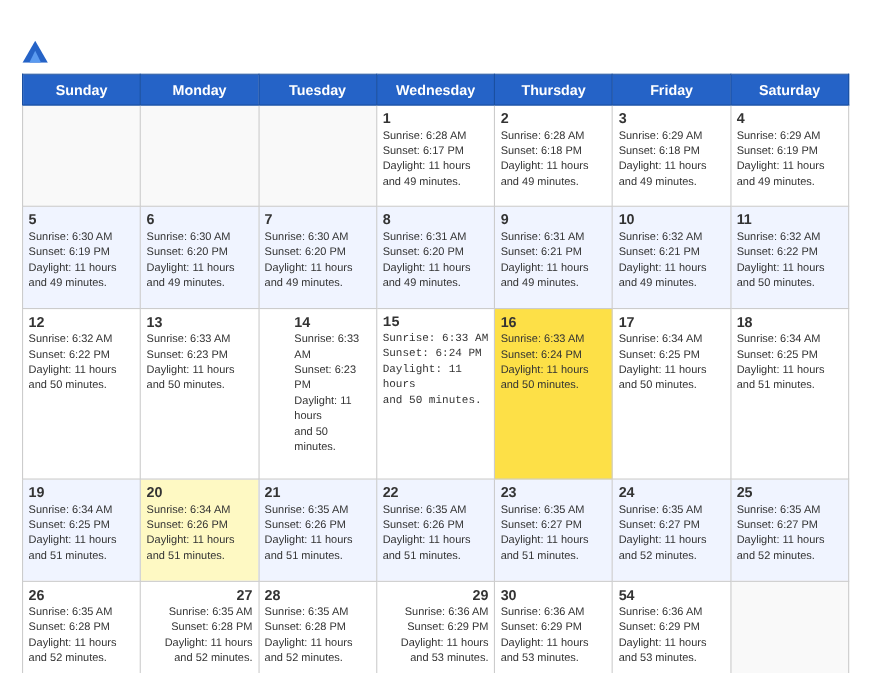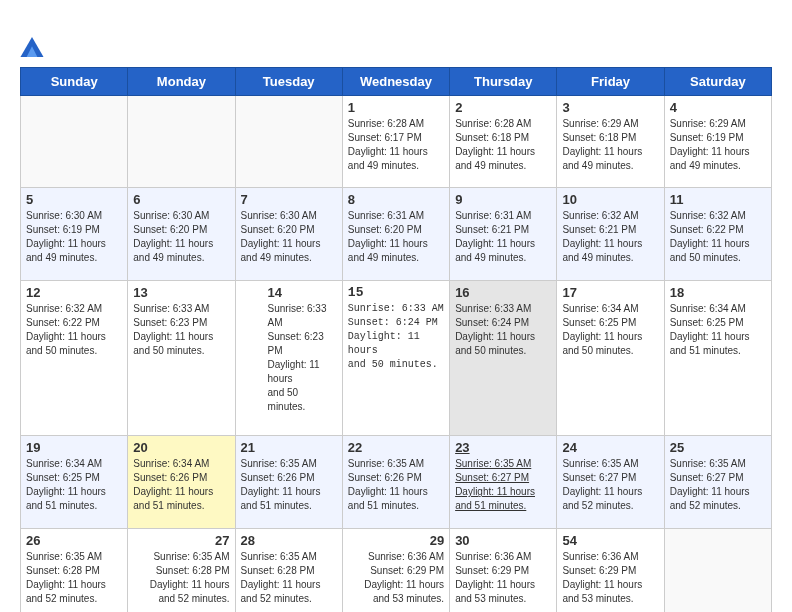--- a/index.html
+++ b/index.html
@@ -248,21 +248,21 @@
 Daylight: 11 hours
 and 50 minutes.</div>
           </td>
           <td style="background: rgb(255, 255, 255); font-family: Liberation Mono, monospace;">
             <span class="day-num">15</span>
             <div class="day-info" style="white-space: pre-line;">Sunrise: 6:33 AM
 Sunset: 6:24 PM
 Daylight: 11 hours
 and 50 minutes.</div>
           </td>
-          <td style="background: #e5e5e5;">
+          <td style="background: #fde047;">
             <span class="day-num">16</span>
             <div class="day-info" style="white-space: pre-line;">Sunrise: 6:33 AM
 Sunset: 6:24 PM
 Daylight: 11 hours
 and 50 minutes.</div>
           </td>
           <td style="background: rgb(255, 255, 255);">
             <span class="day-num">17</span>
             <div class="day-info" style="white-space: pre-line;">Sunrise: 6:34 AM
 Sunset: 6:25 PM
@@ -299,21 +299,21 @@
 Daylight: 11 hours
 and 51 minutes.</div>
           </td>
           <td style="background: rgb(240, 244, 255);">
             <span class="day-num">22</span>
             <div class="day-info" style="white-space: pre-line;">Sunrise: 6:35 AM
 Sunset: 6:26 PM
 Daylight: 11 hours
 and 51 minutes.</div>
           </td>
-          <td style="background: rgb(240, 244, 255); text-decoration: underline;">
+          <td style="background: rgb(240, 244, 255);">
             <span class="day-num">23</span>
             <div class="day-info" style="white-space: pre-line;">Sunrise: 6:35 AM
 Sunset: 6:27 PM
 Daylight: 11 hours
 and 51 minutes.</div>
           </td>
           <td style="background: rgb(240, 244, 255);">
             <span class="day-num">24</span>
             <div class="day-info" style="white-space: pre-line;">Sunrise: 6:35 AM
 Sunset: 6:27 PM

